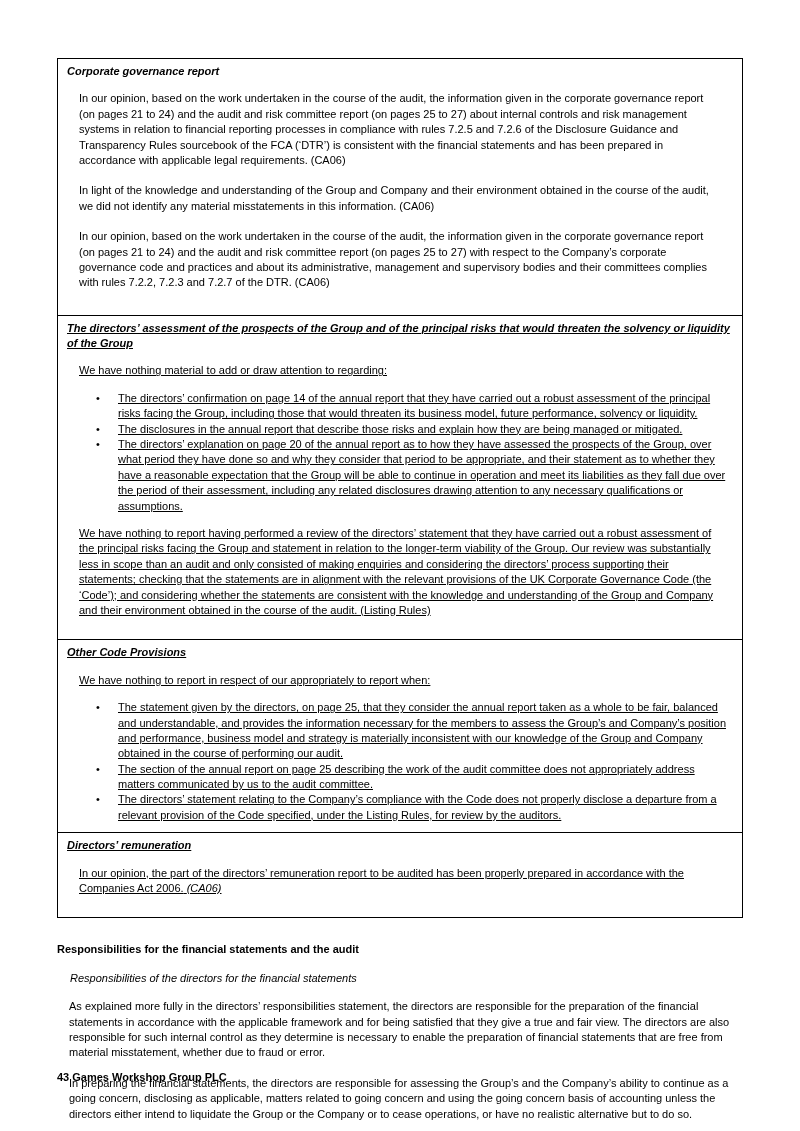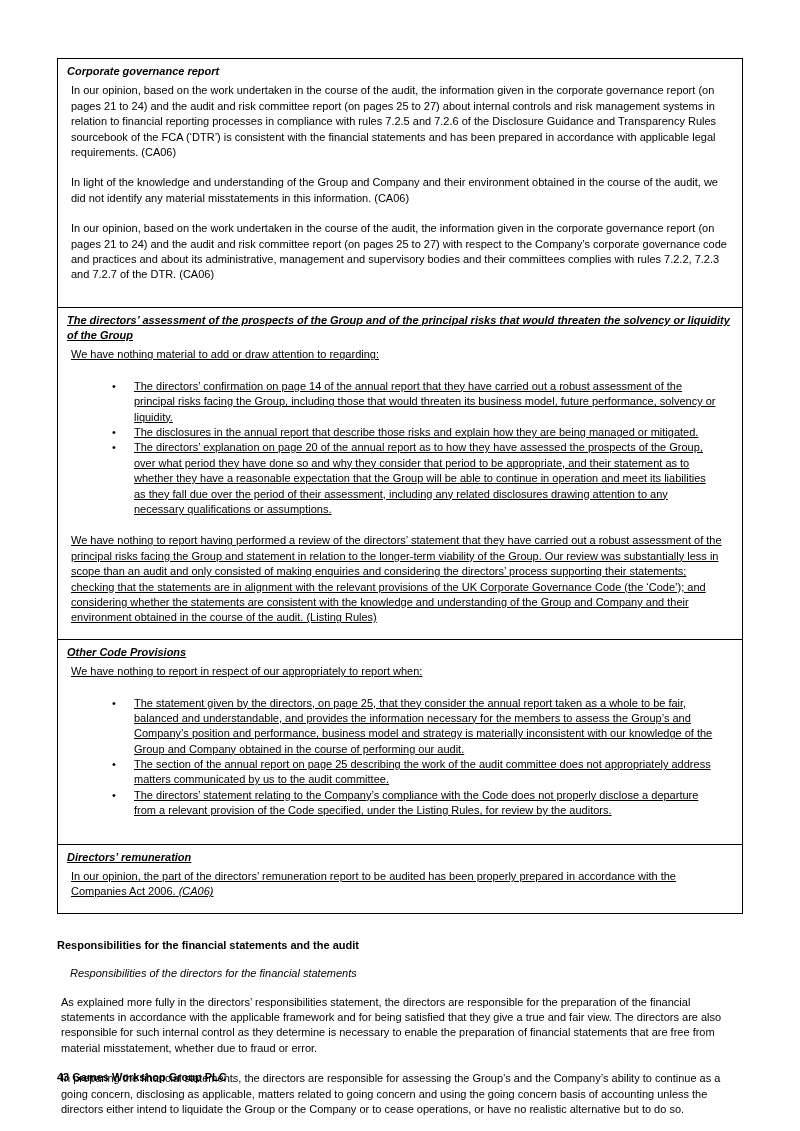--- a/index.html
+++ b/index.html
@@ -32,28 +32,28 @@
     text-decoration: underline;
   }
   .sec-heading {
     font-weight: bold;
     font-style: italic;
     font-size: 11px;
     margin: 0 0 3px 0;
     line-height: 1.4;
   }
   .para {
-    margin: 4px;
+    margin: 12px;
   }
   .para.gap {
     margin-bottom: 15px;
   }
   ul.bullets {
     list-style: none;
-    margin: 16px;
+    margin: 0;
     padding: 0;
   }
   ul.bullets li {
     position: relative;
     padding-left: 51px;
   }
   ul.bullets li::before {
     content: "\2022";
     position: absolute;
     left: 29px;

